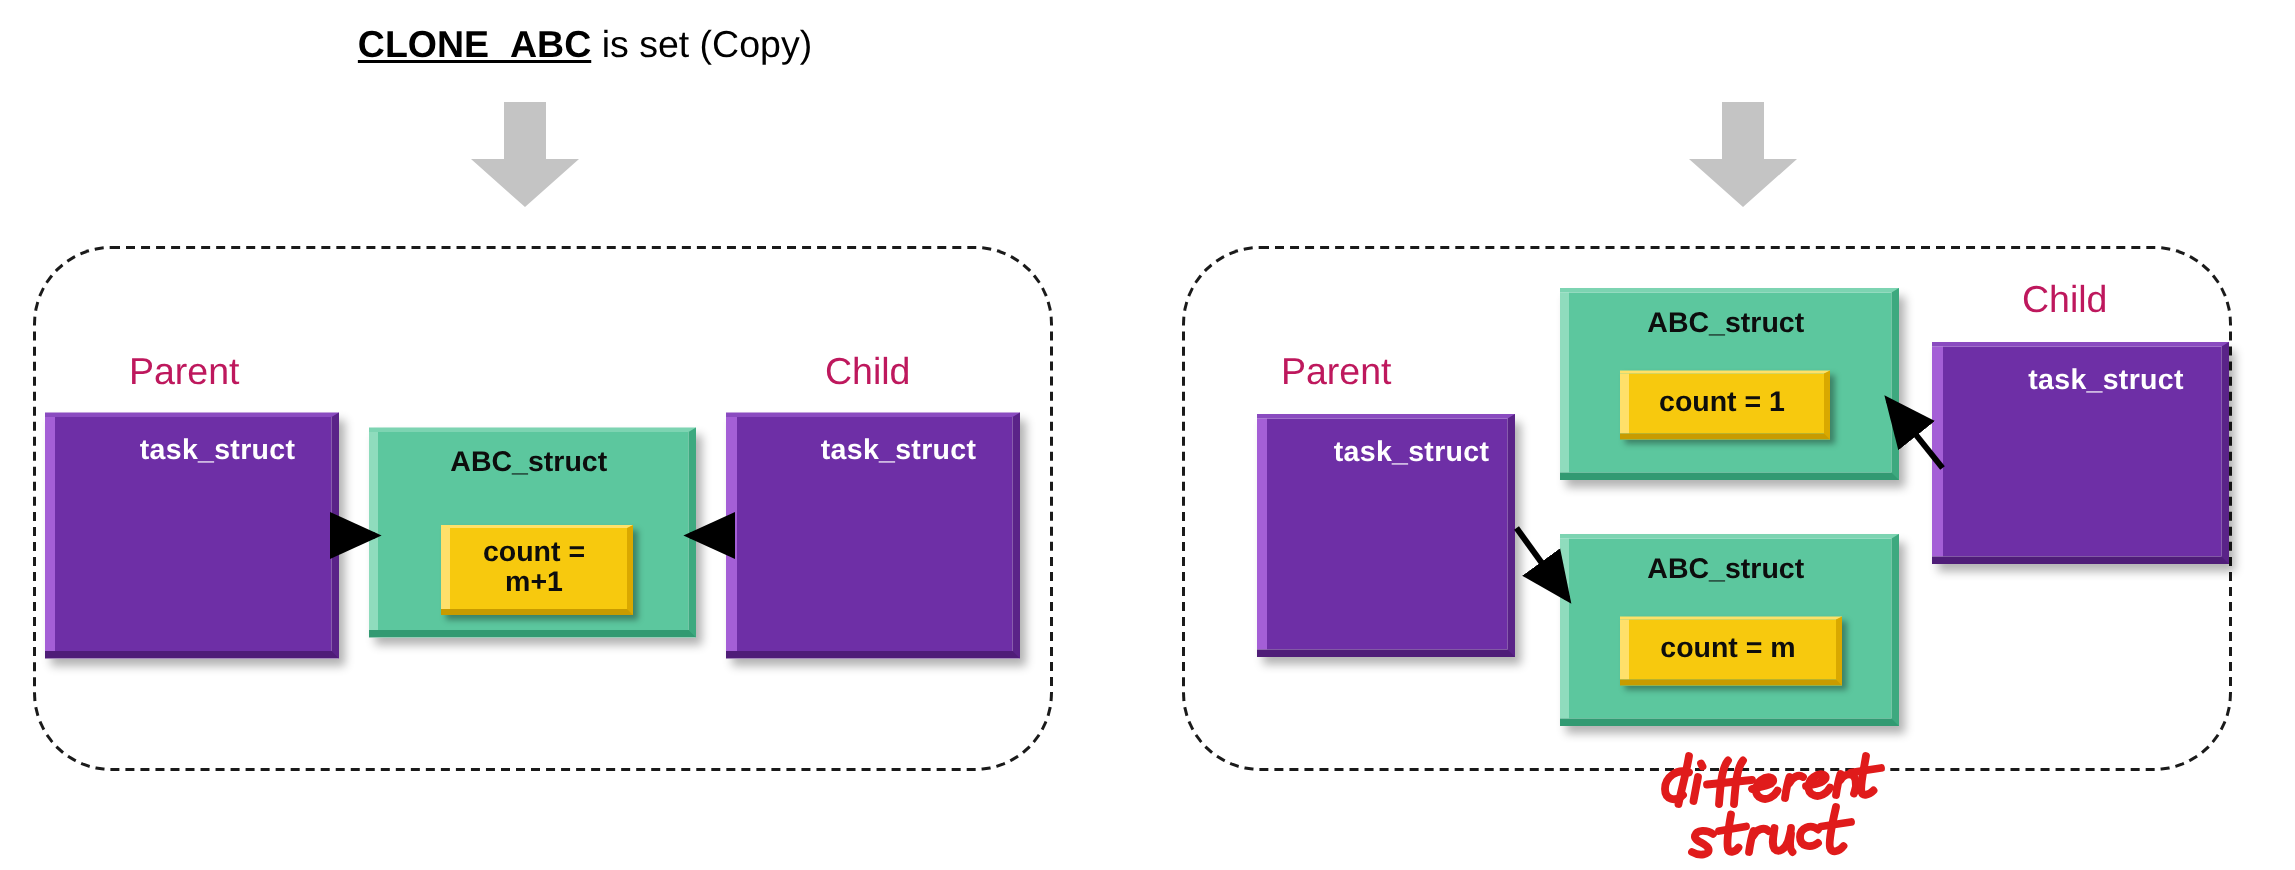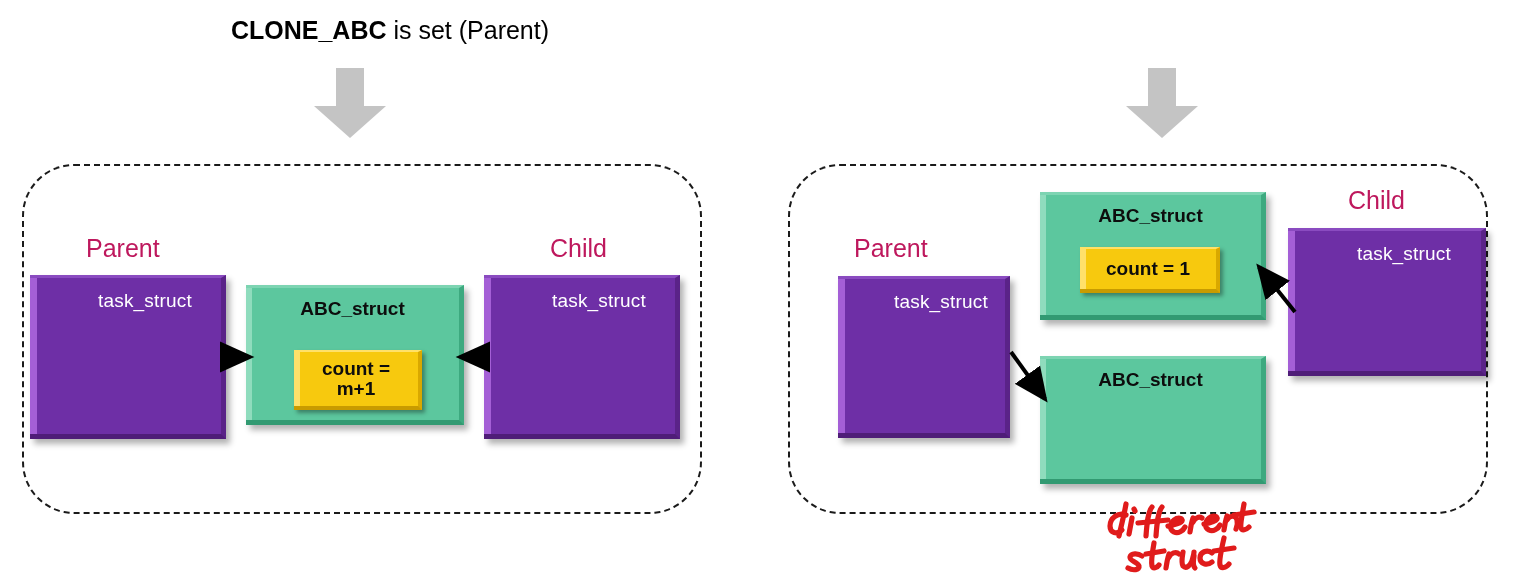--- a/index.html
+++ b/index.html
@@ -24,20 +24,21 @@
   .panel-title {
     position: absolute;
     text-align: center;
     font-size: 25px;
     color: #000000;
     white-space: nowrap;
     line-height: 1;
   }
   .panel-title .strong {
     font-weight: bold;
+    text-decoration: underline;
   }
   #title-left  { left: 60px;  top: 18px; width: 660px; }
   #title-right { left: 810px; top: 18px; width: 660px; }
 
   
   .grey-arrow {
     position: absolute;
     width: 80px;
     height: 70px;
   }
@@ -70,21 +71,21 @@
     border-bottom: 5px solid #4f1d78;
     border-left: 0;
   }
   .purple-box .box-label {
     position: absolute;
     top: 12px;
     left: 0;
     right: 0;
     text-align: center;
     color: #ffffff;
-    font-weight: normal;
+    font-weight: bold;
     font-size: 19px;
     letter-spacing: 0.2px;
     margin-left: 39px;
   }
 
   .green-box {
     background:
       linear-gradient(to right, #8fdcbd 0px, #8fdcbd 6px, #5cc79e 6px, #5cc79e 100%);
     border-top: 3px solid #7dd4b2;
     border-right: 5px solid #3da97f;
@@ -147,21 +148,21 @@
     width: 180px;
     height: 78px;
   }
 </style>
 </head>
 <body>
 
 <div class="stage">
 
   <div class="panel-title" id="title-left">
-    <span class="strong">CLONE_ABC</span><span> is set (Parent)</span>
+    <span class="strong">CLONE_ABC</span><span> is set (Copy)</span>
   </div>
 
 
   <svg class="grey-arrow" id="grey-arrow-left" viewBox="0 0 80 70">
     <polygon points="26,0 54,0 54,38 76,38 40,70 4,38 26,38" fill="#c4c4c4"></polygon>
   </svg>
 
   <svg class="grey-arrow" id="grey-arrow-right" viewBox="0 0 80 70">
     <polygon points="26,0 54,0 54,38 76,38 40,70 4,38 26,38" fill="#c4c4c4"></polygon>
   </svg>
@@ -194,20 +195,21 @@
     <div class="box-label">task_struct</div>
   </div>
 
   <div class="box3d green-box" style="left:1040px; top:192px; width:226px; height:128px;">
     <div class="box-label">ABC_struct</div>
     <div class="yellow-box" style="left:40px; top:52px; width:140px; height:46px;">count = 1</div>
   </div>
 
   <div class="box3d green-box" style="left:1040px; top:356px; width:226px; height:128px;">
     <div class="box-label">ABC_struct</div>
+    <div class="yellow-box" style="left:40px; top:52px; width:148px; height:46px;">count = m</div>
   </div>
 
   <div class="role-caption" style="left:1348px; top:188px;">Child</div>
 
   <div class="box3d purple-box" style="left:1288px; top:228px; width:198px; height:148px;">
     <div class="box-label">task_struct</div>
   </div>
 
   <svg id="arrow-layer" viewBox="0 0 1530 580">
     <defs>

